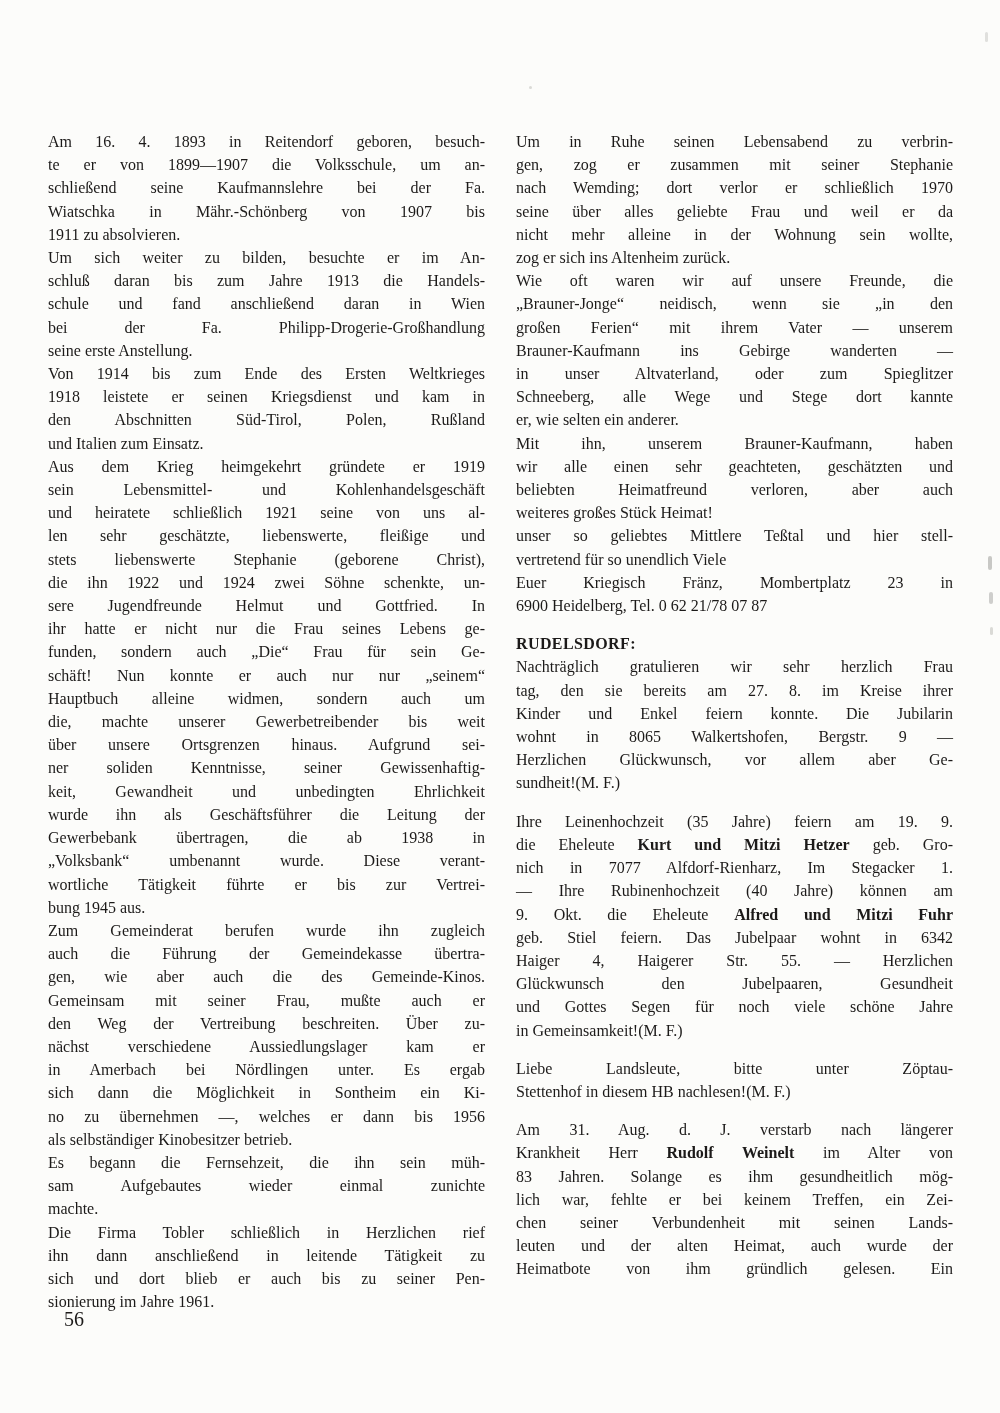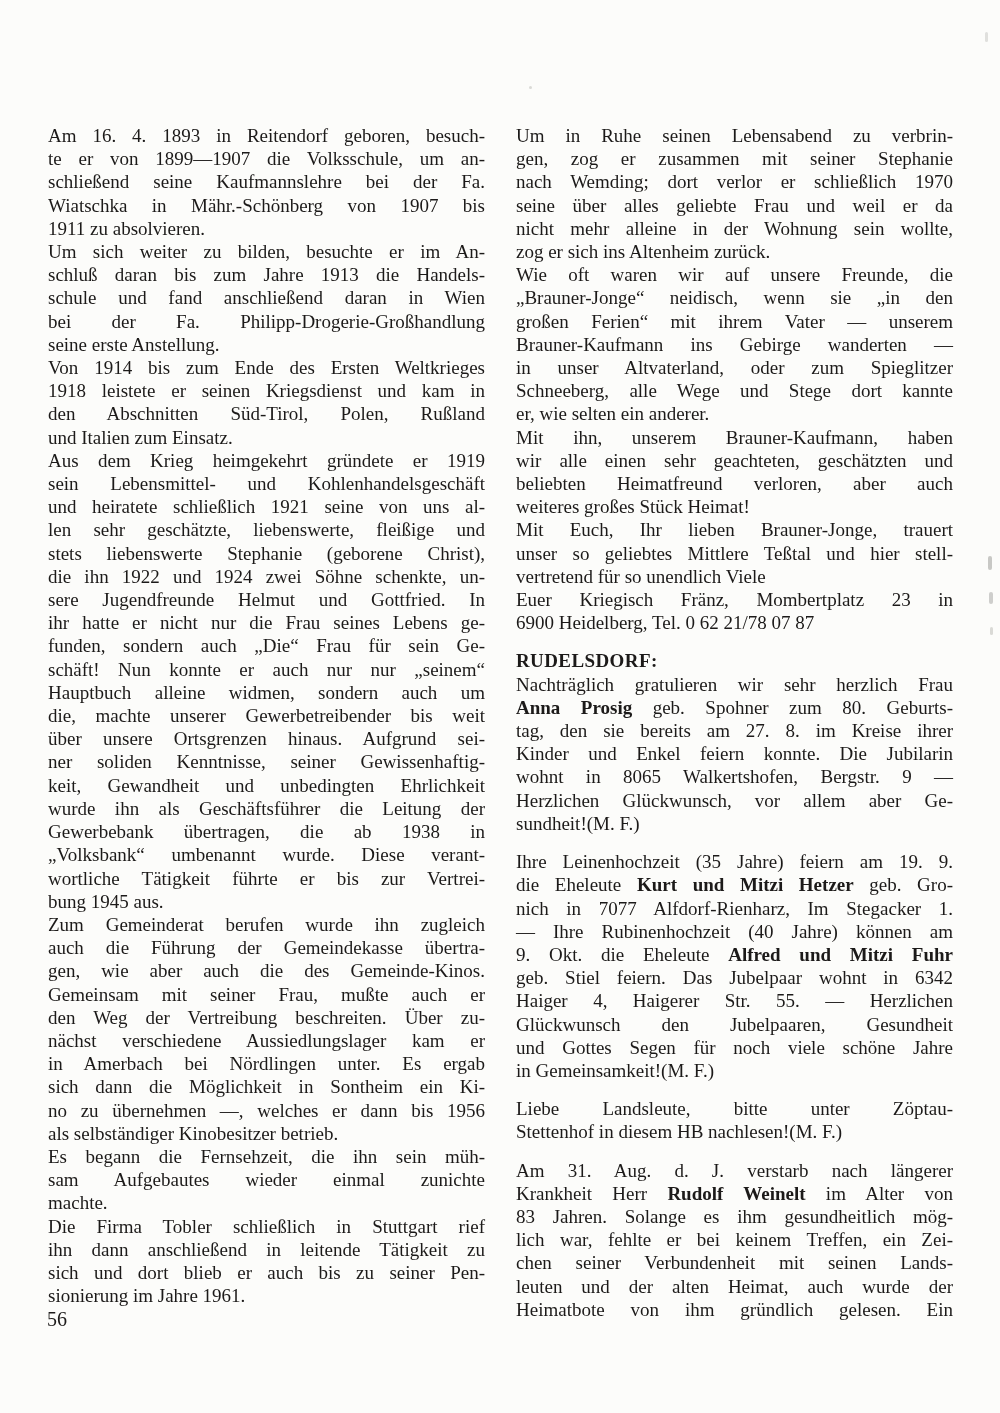--- a/index.html
+++ b/index.html
@@ -7,22 +7,22 @@
     position:relative;
     width:1000px;height:1413px;
     margin:0 auto;
     background:#fcfcfa;
     font-family:"Liberation Serif","DejaVu Serif",serif;
     color:#1c1a19;
     overflow:hidden;
   }
   .col{
     position:absolute;
-    top:124px;
-    font-size:19px;
+    top:130px;
+    font-size:16px;
     line-height:23.2px;
   }
   .col-left{left:48px;width:437px;}
   .col-right{left:516px;width:437px;}
   .block{margin:0;}
   .block.gap{margin-top:15px;}
   .block.heading .line{font-weight:bold;letter-spacing:0.4px;}
   .line{
     text-align:justify;
     text-align-last:justify;
@@ -31,21 +31,21 @@
   .line.end{text-align-last:left;}
   .line.split{
     display:flex;
     justify-content:flex-start;
     text-align-last:left;
   }
   .b{font-weight:bold;}
   .sig{white-space:nowrap;}
   .page-number{
     position:absolute;
-    left:47px;top:1308px;
+    left:64px;top:1308px;
     font-size:20px;
     font-family:"Liberation Serif","DejaVu Serif",serif;
     color:#1c1a19;
   }
   .speck{position:absolute;background:#8a8a86;border-radius:2px;}
   .speck.s1{left:988px;top:556px;width:4px;height:14px;opacity:.45;}
   .speck.s2{left:989px;top:592px;width:4px;height:12px;opacity:.4;}
   .speck.s3{left:990px;top:627px;width:3px;height:8px;opacity:.3;}
   .speck.s4{left:985px;top:32px;width:3px;height:10px;opacity:.25;}
   .speck.s5{left:529px;top:86px;width:3px;height:3px;opacity:.3;}
@@ -110,21 +110,21 @@
         <div class="line"><span>sich dann die Möglichkeit in Sontheim ein Ki-</span></div>
         <div class="line"><span>no zu übernehmen —, welches er dann bis 1956</span></div>
         <div class="line end"><span>als selbständiger Kinobesitzer betrieb.</span></div>
       </div>
       <div class="block">
         <div class="line"><span>Es begann die Fernsehzeit, die ihn sein müh-</span></div>
         <div class="line"><span>sam Aufgebautes wieder einmal zunichte</span></div>
         <div class="line end"><span>machte.</span></div>
       </div>
       <div class="block">
-        <div class="line"><span>Die Firma Tobler schließlich in Stuttgart rief</span></div>
+        <div class="line"><span>Die Firma Tobler schließlich in Herzlichen rief</span></div>
         <div class="line"><span>ihn dann anschließend in leitende Tätigkeit zu</span></div>
         <div class="line"><span>sich und dort blieb er auch bis zu seiner Pen-</span></div>
         <div class="line end"><span>sionierung im Jahre 1961.</span></div>
       </div>
     </div>
   <div class="col col-right">
       <div class="block">
         <div class="line"><span>Um in Ruhe seinen Lebensabend zu verbrin-</span></div>
         <div class="line"><span>gen, zog er zusammen mit seiner Stephanie</span></div>
         <div class="line"><span>nach Wemding; dort verlor er schließlich 1970</span></div>
@@ -141,34 +141,32 @@
         <div class="line"><span>Schneeberg, alle Wege und Stege dort kannte</span></div>
         <div class="line end"><span>er, wie selten ein anderer.</span></div>
       </div>
       <div class="block">
         <div class="line"><span>Mit ihn, unserem Brauner-Kaufmann, haben</span></div>
         <div class="line"><span>wir alle einen sehr geachteten, geschätzten und</span></div>
         <div class="line"><span>beliebten Heimatfreund verloren, aber auch</span></div>
         <div class="line end"><span>weiteres großes Stück Heimat!</span></div>
       </div>
       <div class="block">
-        <div class="line"><span>Mit Euch, Ihr lieben Brauner-Jonge, trauert</span></div>
         <div class="line"><span>unser so geliebtes Mittlere Teßtal und hier stell-</span></div>
         <div class="line end"><span>vertretend für so unendlich Viele</span></div>
       </div>
       <div class="block">
         <div class="line"><span>Euer Kriegisch Fränz, Mombertplatz 23 in</span></div>
         <div class="line end"><span>6900 Heidelberg, Tel. 0 62 21/78 07 87</span></div>
       </div>
       <div class="block gap heading">
         <div class="line end"><span>RUDELSDORF:</span></div>
       </div>
       <div class="block">
         <div class="line"><span>Nachträglich gratulieren wir sehr herzlich Frau</span></div>
-        <div class="line"><span class="b">Anna Prosig</span><span> geb. Spohner zum 80. Geburts-</span></div>
         <div class="line"><span>tag, den sie bereits am 27. 8. im Kreise ihrer</span></div>
         <div class="line"><span>Kinder und Enkel feiern konnte. Die Jubilarin</span></div>
         <div class="line"><span>wohnt in 8065 Walkertshofen, Bergstr. 9 —</span></div>
         <div class="line"><span>Herzlichen Glückwunsch, vor allem aber Ge-</span></div>
         <div class="line end split">
           <span><span>sundheit!</span></span>
           <span class="sig">(M. F.)</span>
         </div>
       </div>
       <div class="block gap">

